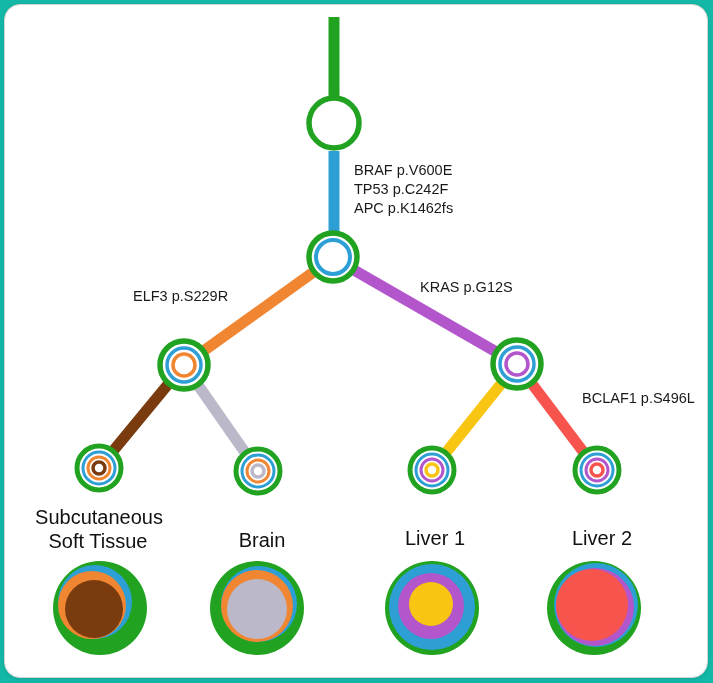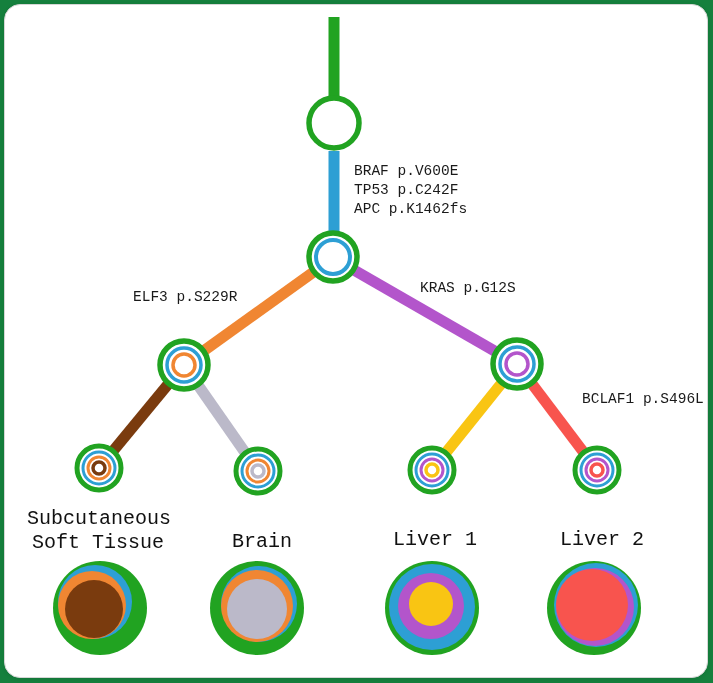--- a/index.html
+++ b/index.html
@@ -1,17 +1,17 @@
 <!DOCTYPE html>
 <html><head>
 <meta charset="utf-8">
 <style>
   html,body{margin:0;padding:0;background:#fff;}
-  .stage{position:relative;width:713px;height:683px;background:#15803d;overflow:hidden;
-         font-family:Liberation Mono, monospace;}
+  .stage{position:relative;width:713px;height:683px;background:#14b8a6;overflow:hidden;
+         font-family:Liberation Sans, sans-serif;}
   .card{position:absolute;left:4px;top:4px;right:5px;bottom:5px;background:#fff;
         border:1px solid #d6d6d6;border-radius:16px;box-shadow:0 1px 4px rgba(0,0,0,.10);}
   svg{position:absolute;left:0;top:0;}
   .mut-label{font-size:14.5px;fill:#1a1a1a;}
   .site-label{font-size:20px;fill:#111111;}
 </style>
 </head>
 <body>
 
 <div class="stage">

